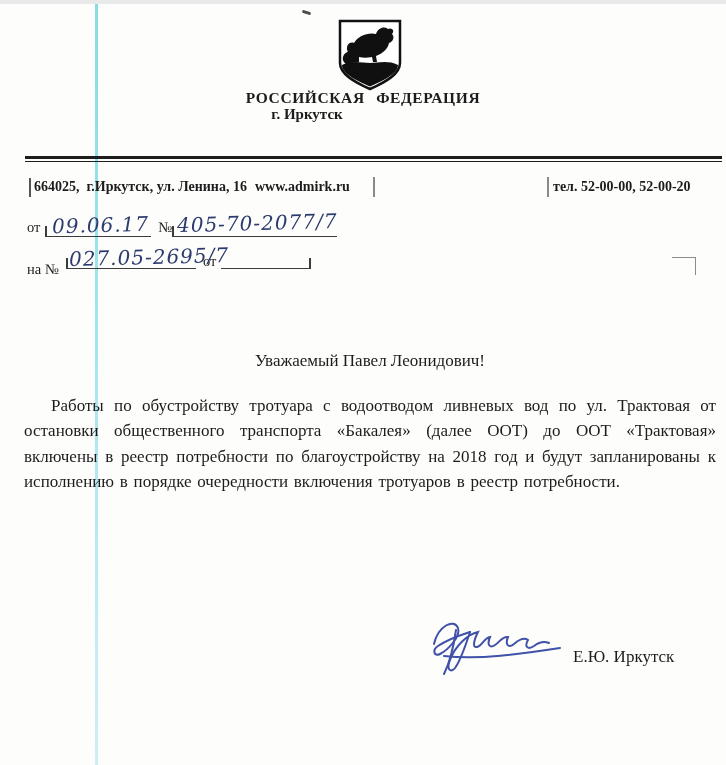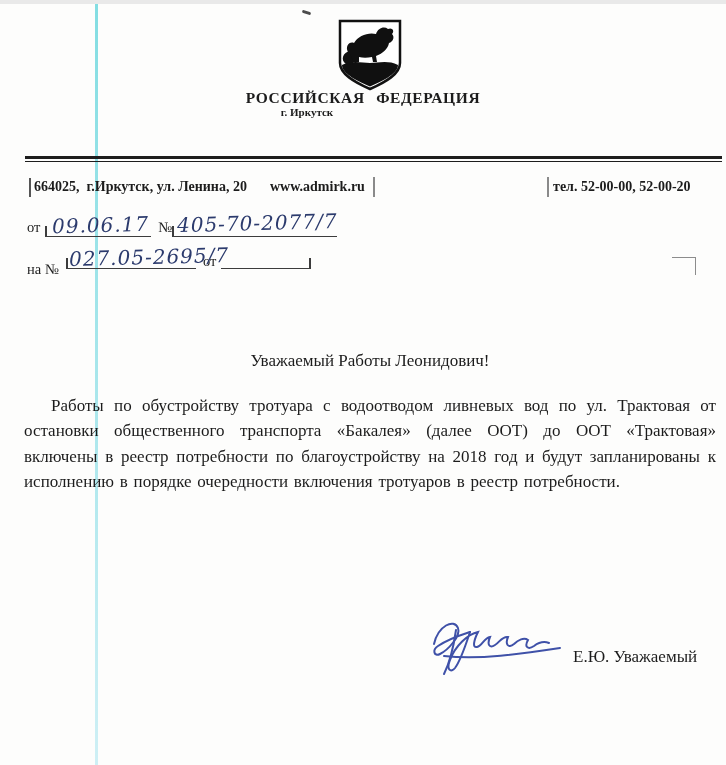--- a/index.html
+++ b/index.html
@@ -11,32 +11,32 @@
   
   .scan-line{position:absolute;left:95px;top:0;width:2.5px;height:765px;
     background:linear-gradient(180deg,rgba(110,216,222,.85),rgba(160,226,238,.5));}
   .scan-dash{position:absolute;left:302px;top:7px;width:9px;height:3px;background:#4c4c4c;
     transform:rotate(18deg);border-radius:2px;}
   
   .coa{position:absolute;left:335px;top:14px;width:70px;height:74px;}
   .country{position:absolute;left:0;top:85px;width:726px;text-align:center;
     font-weight:bold;font-size:15.5px;letter-spacing:.6px;word-spacing:7px;}
   .city{position:absolute;left:0;top:102px;width:614px;text-align:center;
-    font-weight:bold;font-size:11px;}
+    font-weight:bold;font-size:15px;}
   .org{position:absolute;left:0;top:124px;width:628px;text-align:center;
     font-weight:bold;font-size:23px;letter-spacing:11px;text-indent:11px;}
   .rule{position:absolute;left:25px;top:152px;width:697px;height:2px;
     border-top:3.5px solid #1d1d1d;border-bottom:1.5px solid #1d1d1d;}
   .addr-tick{position:absolute;width:1.5px;background:#555;}
   .t-addr{left:29px;top:174px;height:19px;}
   .bar1{left:373px;top:173px;height:20px;background:#8a8a8a;}
   .bar2{left:547px;top:173px;height:20px;background:#8a8a8a;}
   .addr,.site,.phone{position:absolute;top:175px;font-size:14px;font-weight:bold;white-space:pre;}
   .addr{left:34px;}
-  .site{left:270px;}
+  .site{left:255px;}
   .phone{left:553px;}
   
   .ref-label{position:absolute;font-size:14.5px;text-align:right;}
   .u-line{position:absolute;border-bottom:1.5px solid #3c3c3c;}
   .u-tick{position:absolute;width:1.5px;background:#3c3c3c;}
   .handwriting{position:absolute;font-family:"DejaVu Serif",serif;font-style:italic;
     color:#2c3b6d;font-size:20px;letter-spacing:1px;transform:rotate(-1.5deg);white-space:pre;}
   .corner-mark{position:absolute;left:672px;top:253px;width:23px;height:17px;
     border-top:1.5px solid #8c8c8c;border-right:1.5px solid #8c8c8c;}
   
@@ -63,21 +63,21 @@
     <path d="M7,47 C17,42 27,45 35,45 C43,45 53,42 63,47 C63,55 50,62 35,68.5 C20,62 7,55 7,47 Z" fill="#101010"></path>
     <path d="M16,44 C11,43 9,37 13,34 C10,29 14,23 19,25 C23,18 33,14 41,16 C43,10 49,8 53,11 C57,9 60,13 57,16 C60,19 58,24 54,25 C53,31 47,36 41,38 L42,44 L38,44 L37,39 C32,40 28,40 24,39 L24,44 L20,44 Z" fill="#101010"></path>
     <path d="M15,33 C8,34 5,42 11,46 C15,48.5 20,46 18,42 C16,39 14,36 15,33 Z" fill="#101010"></path>
   </svg>
 
   <div class="country">РОССИЙСКАЯ ФЕДЕРАЦИЯ</div>
   <div class="city">г. Иркутск</div>
   <div class="rule"></div>
 
   <div class="addr-tick t-addr"></div>
-  <span class="addr">664025,  г.Иркутск, ул. Ленина, 20</span>
+  <span class="addr">664025,  г.Иркутск, ул. Ленина, 16</span>
   <span class="site">www.admirk.ru</span>
   <div class="addr-tick bar1"></div>
   <div class="addr-tick bar2"></div>
   <span class="phone">тел. 52-00-00, 52-00-20</span>
 
   <span class="ref-label" style="left:27px;top:215px;">от</span>
   <div class="u-line" style="left:45px;top:214px;width:106px;height:18px;"></div>
   <div class="u-tick" style="left:45px;top:222px;height:11px;"></div>
   <span class="ref-label" style="left:158px;top:215px;">№</span>
   <div class="u-line" style="left:172px;top:214px;width:165px;height:18px;"></div>
@@ -89,29 +89,29 @@
   <div class="u-line" style="left:66px;top:246px;width:130px;height:18px;"></div>
   <div class="u-tick" style="left:66px;top:254px;height:11px;"></div>
   <span class="ref-label" style="left:203px;top:249px;">от</span>
   <div class="u-line" style="left:221px;top:246px;width:89px;height:18px;"></div>
   <div class="u-tick" style="left:309px;top:254px;height:11px;"></div>
   <span class="handwriting" style="left:69px;top:241px;">027.05-2695/7</span>
 
   <div class="corner-mark"></div>
 
   <div class="body-block">
-    <p class="salutation">Уважаемый Работы Леонидович!</p>
+    <p class="salutation">Уважаемый Павел Леонидович!</p>
     <p class="para">Работы по обустройству тротуара с водоотводом ливневых вод по ул. Трактовая от остановки общественного транспорта «Бакалея» (далее ООТ) до ООТ «Трактовая» включены в реестр потребности по благоустройству на 2018 год и будут запланированы к исполнению в порядке очередности включения тротуаров в реестр потребности.</p>
   </div>
 
 
   <svg class="sig-svg" viewBox="0 0 160 70">
     <g fill="none" stroke="#3f51a8" stroke-width="2" stroke-linecap="round">
       <path d="M14,36 C18,18 34,10 38,20 C41,28 28,42 20,46 C14,49 12,42 18,38 C30,30 44,26 50,24"></path>
       <path d="M36,22 C34,36 30,54 24,66"></path>
       <path d="M50,24 C46,36 41,52 35,60 C31,65 26,62 30,52 C35,38 48,26 58,24 C54,32 52,40 57,39 C62,38 64,30 70,29 C67,36 69,41 75,37 C80,34 82,28 88,29 C85,36 88,41 94,36 C98,32 104,29 108,32 C104,39 108,42 114,38 C118,35 124,33 129,35"></path>
       <path d="M24,48 C60,52 100,46 140,40"></path>
     </g>
   </svg>
 
-  <div class="sig-name">Е.Ю. Уважаемый</div>
+  <div class="sig-name">Е.Ю. Иркутск</div>
 
 </div>
 
 </body></html>

